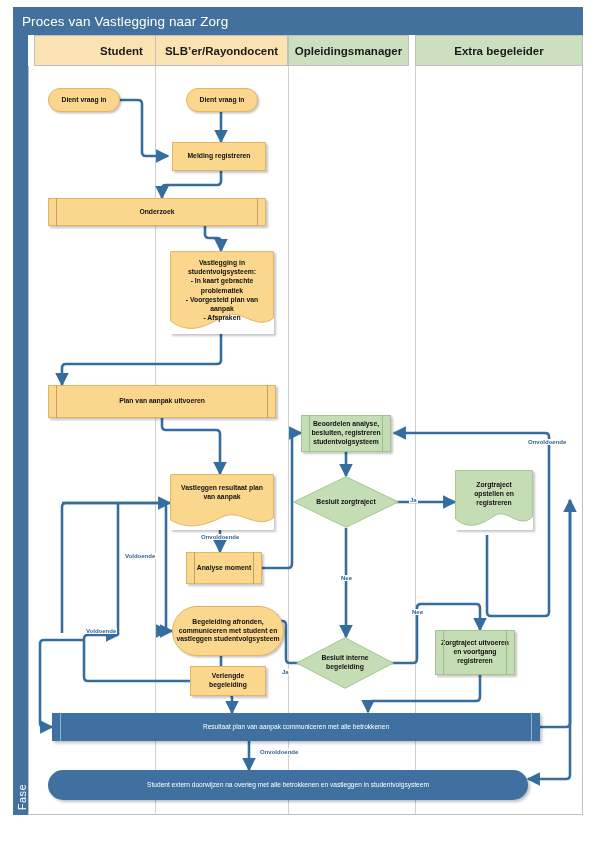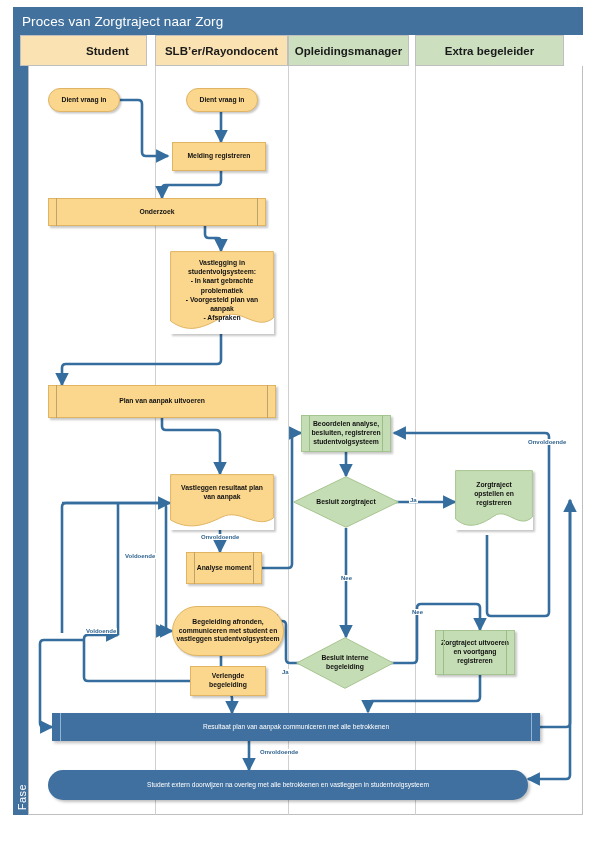--- a/index.html
+++ b/index.html
@@ -79,30 +79,30 @@
   
   .elabel{position:absolute;font-size:6px;color:#31648F;font-weight:bold;white-space:nowrap;background:#fff;padding:0 1px;}
 
   svg#wires{position:absolute;left:0;top:0;width:595px;height:842px;pointer-events:none;}
 </style>
 </head>
 <body>
 
 <div id="canvas">
 
-  <div class="pool-title">Proces van Zorgtraject naar Zorg</div>
+  <div class="pool-title">Proces van Vastlegging naar Zorg</div>
 
   <div class="fase-bar">
     <div class="fase-label">Fase</div>
   </div>
 
-  <div class="lane-head yellow" style="left:20px;width:127px;padding-left:48px;">Student</div>
+  <div class="lane-head yellow" style="left:34px;width:127px;padding-left:48px;">Student</div>
   <div class="lane-head yellow" style="left:155px;width:133px;">SLB’er/Rayondocent</div>
   <div class="lane-head green" style="left:288px;width:121px;">Opleidingsmanager</div>
-  <div class="lane-head green" style="left:415px;width:149px;">Extra begeleider</div>
+  <div class="lane-head green" style="left:415px;width:168px;">Extra begeleider</div>
 
   <div class="lane-body"></div>
   <div class="lane-div" style="left:155px;"></div>
   <div class="lane-div" style="left:288px;"></div>
   <div class="lane-div" style="left:415px;"></div>
 
   <svg id="wires" viewBox="0 0 595 842">
     <defs>
       <marker id="ah" markerWidth="6" markerHeight="6" refX="4.6" refY="3" orient="auto">
         <path d="M0,0.4 L5.2,3 L0,5.6 z" fill="#356E9E"></path>

